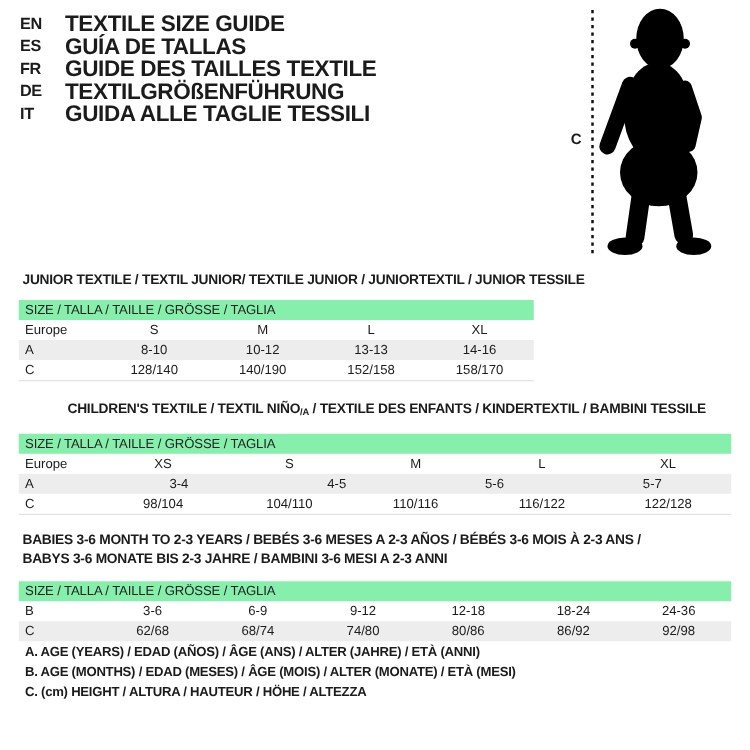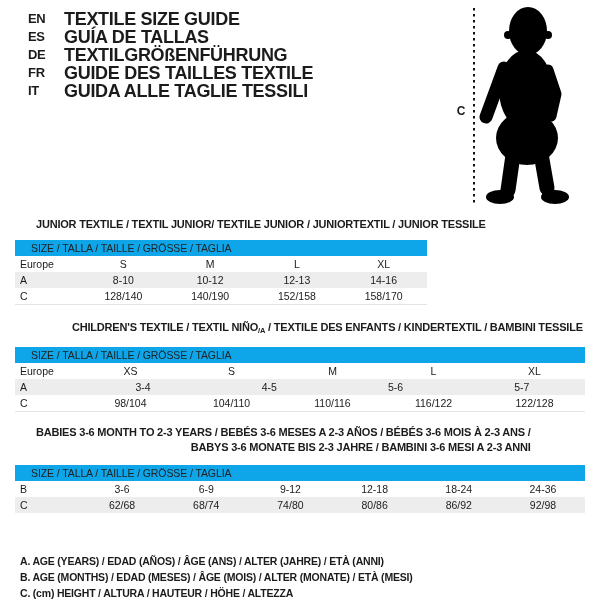--- a/index.html
+++ b/index.html
@@ -7,85 +7,85 @@
   body {
     width: 600px; height: 600px;
     font-family: "Liberation Sans", sans-serif;
     color: #1b1b1b;
     position: relative;
     overflow: hidden;
   }
   .page { position: absolute; inset: 0; background: #fff; }
 
   
-  .legend { position: absolute; left: 28px; top: 10px; }
+  .legend { position: absolute; left: 16px; top: 10px; }
   .legend-row { display: flex; height: 18px; line-height: 18px; }
   .legend-code {
     width: 36px; font-size: 13px; font-weight: 700; letter-spacing: -0.3px;
   }
   .legend-text { font-size: 18px; font-weight: 700; letter-spacing: -0.3px; }
 
   
   .figure { position: absolute; left: 466px; top: 4px; width: 112px; height: 204px; }
   .height-label {
     position: absolute; left: 453px; top: 104px; width: 16px;
     font-size: 12px; font-weight: 700; text-align: center;
   }
 
   
   .section-heading {
-    position: absolute; left: 36px;
+    position: absolute; left: 18px;
     font-size: 11px; font-weight: 700; letter-spacing: -0.2px;
-    line-height: 15px; white-space: nowrap; text-align: right;
+    line-height: 15px; white-space: nowrap;
   }
   .sub {
     font-size: 7.5px; vertical-align: -2px; font-weight: 700;
   }
   .size-table { position: absolute; left: 15px; }
   .t-junior { width: 412px; }
   .t-wide   { width: 570px; }
   .tbar {
-    height: 16px; line-height: 16px; background: #0ea5e9;
-    font-size: 10.5px; padding-left: 16px; letter-spacing: -0.1px;
+    height: 16px; line-height: 16px; background: #86efac;
+    font-size: 10.5px; padding-left: 5px; letter-spacing: -0.1px;
     color: #222;
   }
   .trow { display: flex; height: 16px; line-height: 16px; font-size: 10.5px; }
   .trow.alt { background: #ededed; }
   .tlabel { flex: 0 0 65px; padding-left: 5px; }
   .tcell { flex: 1 1 0; text-align: center; }
   .tbot { border-bottom: 1px solid #e3e3e3; }
 
   
-  .footnotes { position: absolute; left: 20px; top: 553px; }
+  .footnotes { position: absolute; left: 20px; top: 514px; }
   .footnote {
     font-size: 10.5px; font-weight: 700; letter-spacing: -0.2px;
     line-height: 16px; white-space: nowrap;
   }
 </style>
 </head>
 <body>
 
 <div class="page">
 
   <div class="legend">
     <div class="legend-row">
       <span class="legend-code">EN</span>
       <span class="legend-text">TEXTILE SIZE GUIDE</span>
     </div>
     <div class="legend-row">
       <span class="legend-code">ES</span>
       <span class="legend-text">GUÍA DE TALLAS</span>
     </div>
     <div class="legend-row">
+      <span class="legend-code">FR</span>
+      <span class="legend-text">GUIDE DES TAILLES TEXTILE</span>
+    </div>
+    <div class="legend-row">
       <span class="legend-code">DE</span>
       <span class="legend-text">TEXTILGRÖßENFÜHRUNG</span>
-    </div>
-    <div class="legend-row">
-      <span class="legend-code">FR</span>
-      <span class="legend-text">GUIDE DES TAILLES TEXTILE</span>
     </div>
     <div class="legend-row">
       <span class="legend-code">IT</span>
       <span class="legend-text">GUIDA ALLE TAGLIE TESSILI</span>
     </div>
   </div>
 
   <div class="height-label">C</div>
   <svg class="figure" viewBox="0 0 112 204" xmlns="http://www.w3.org/2000/svg" aria-hidden="true">
     <line x1="8" y1="4" x2="8" y2="201" stroke="#111" stroke-width="2" stroke-dasharray="2.5 3.5"></line>
@@ -112,21 +112,21 @@
       <span class="tlabel">Europe</span>
       <span class="tcell">S</span>
       <span class="tcell">M</span>
       <span class="tcell">L</span>
       <span class="tcell">XL</span>
     </div>
     <div class="trow alt">
       <span class="tlabel">A</span>
       <span class="tcell">8-10</span>
       <span class="tcell">10-12</span>
-      <span class="tcell">12-13</span>
+      <span class="tcell">13-13</span>
       <span class="tcell">14-16</span>
     </div>
     <div class="trow">
       <span class="tlabel">C</span>
       <span class="tcell">128/140</span>
       <span class="tcell">140/190</span>
       <span class="tcell">152/158</span>
       <span class="tcell">158/170</span>
     </div>
   </div>

